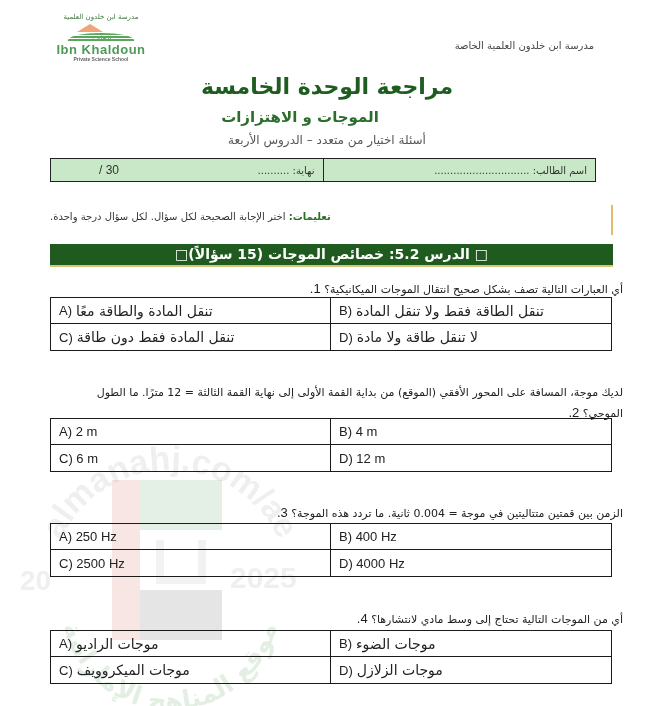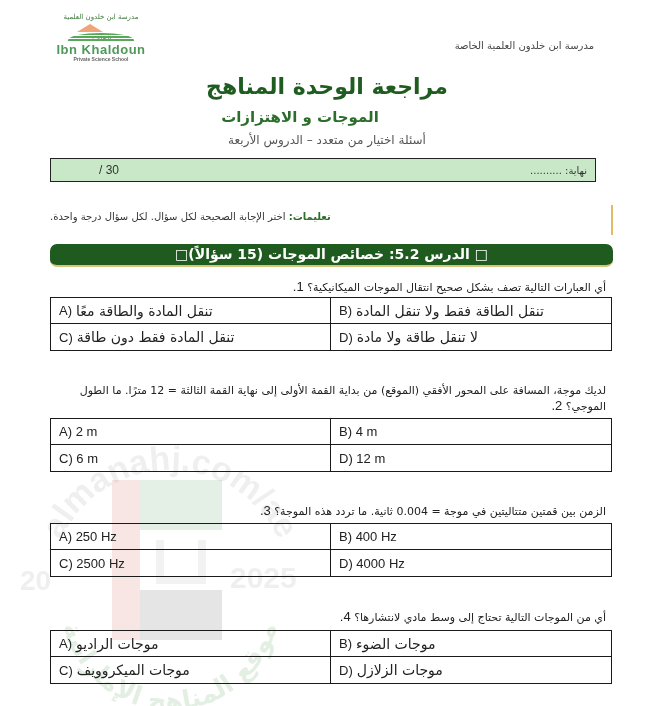--- a/index.html
+++ b/index.html
@@ -43,24 +43,24 @@
   
   .instr { left:50px; top:205px; width:563px; height:30px; border-right:2px solid #e2bc6a;
            box-sizing:border-box; direction:rtl; padding-right:293px; font-size:10px; line-height:24px; color:#333;
            display:flex; justify-content:flex-end; }
   .instr-inner { direction:rtl; white-space:nowrap; }
   .instr-label { color:#2b6e2c; font-weight:bold; }
 
   
   .lesson { left:50px; top:244px; width:563px; height:21px; background:#1f5a1f;
             border-bottom:2px solid #d9c27a; color:#fff; font-weight:bold; font-size:14px;
-            text-align:center; line-height:21px; direction:rtl; box-sizing:content-box;border-radius:7px; }
+            text-align:center; line-height:21px; direction:rtl; box-sizing:content-box; }
 
   
-  .q { left:44px; width:562px; direction:rtl; font-size:11px; color:#222; line-height:15px; }
+  .q { left:61px; width:562px; direction:rtl; font-size:11px; color:#222; line-height:20px; }
   .q .qnum { font-family:"Liberation Sans",sans-serif; font-size:13px; }
   .opts { left:50px; width:562px; border:1.5px solid #1a1a1a; box-sizing:border-box;
           display:grid; grid-template-columns:1fr 1fr; background:transparent; }
   .opt { height:26px; box-sizing:border-box; display:flex; align-items:center; padding-left:8px;
          font-family:"Liberation Sans",sans-serif; font-size:13px; color:#222; }
   .opt.l { border-right:1.2px solid #1a1a1a; }
   .opt.top { border-bottom:1.2px solid #1a1a1a; }
   .opt .ar { direction:rtl; unicode-bidi:embed; font-family:"DejaVu Sans",sans-serif; font-size:14px; margin-left:4px; }
 
   
@@ -95,25 +95,26 @@
 <div class="abs logo">
   <div class="logo-arc">مدرسة ابن خلدون العلمية الخاصة</div>
   <div class="logo-cap"></div>
   <div class="logo-book"></div>
   <div class="logo-name">Ibn Khaldoun</div>
   <div class="logo-sub">Private Science School</div>
 </div>
 
 <div class="abs school-name">مدرسة ابن خلدون العلمية الخاصة</div>
 
-<div class="abs title">مراجعة الوحدة المناهج</div>
+<div class="abs title">مراجعة الوحدة الخامسة</div>
 <div class="abs subtitle">الموجات و الاهتزازات</div>
 <div class="abs subsub">أسئلة اختيار من متعدد – الدروس الأربعة</div>
 
 <div class="abs info">
+  <div class="info-cell">اسم الطالب: ..............................</div>
   <div class="info-cell grade">
     <span>نهاية: ..........</span>
     <span class="num" style="margin-right:auto;margin-left:40px;">/ 30</span>
   </div>
 </div>
 
 <div class="abs instr">
   <div class="instr-inner" style="position:absolute;right:0;left:0;text-align:left;direction:rtl;padding-left:0;">
     <span style="display:inline-block;direction:rtl;position:absolute;left:0;top:0;">
       <span class="instr-label">تعليمات:</span>

